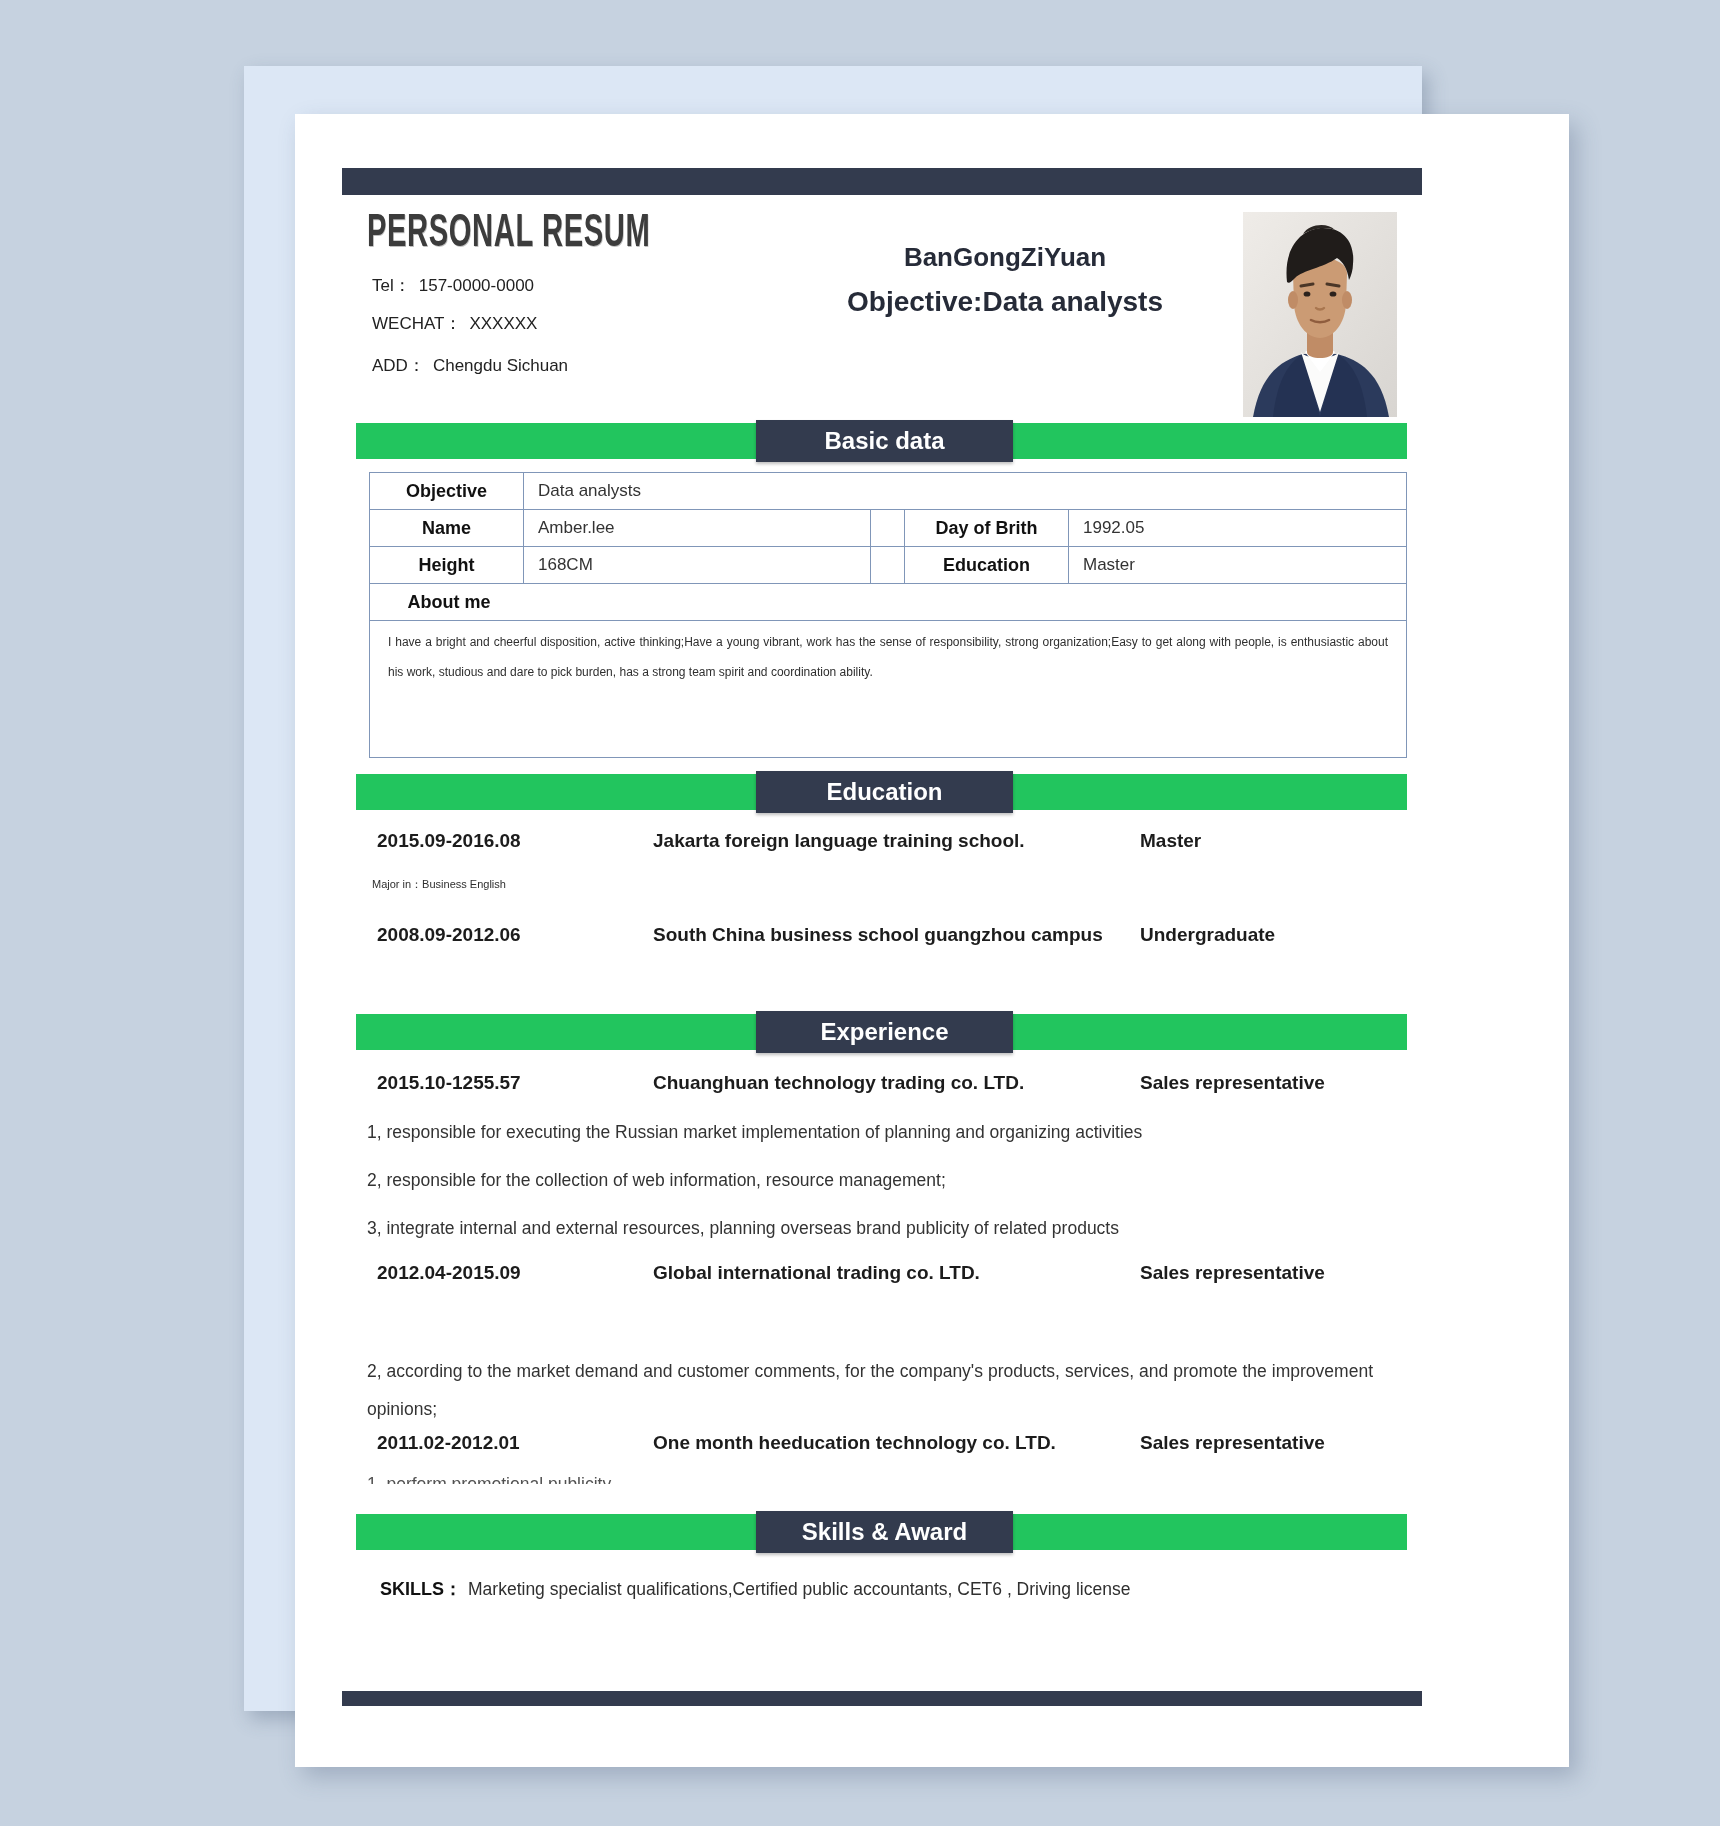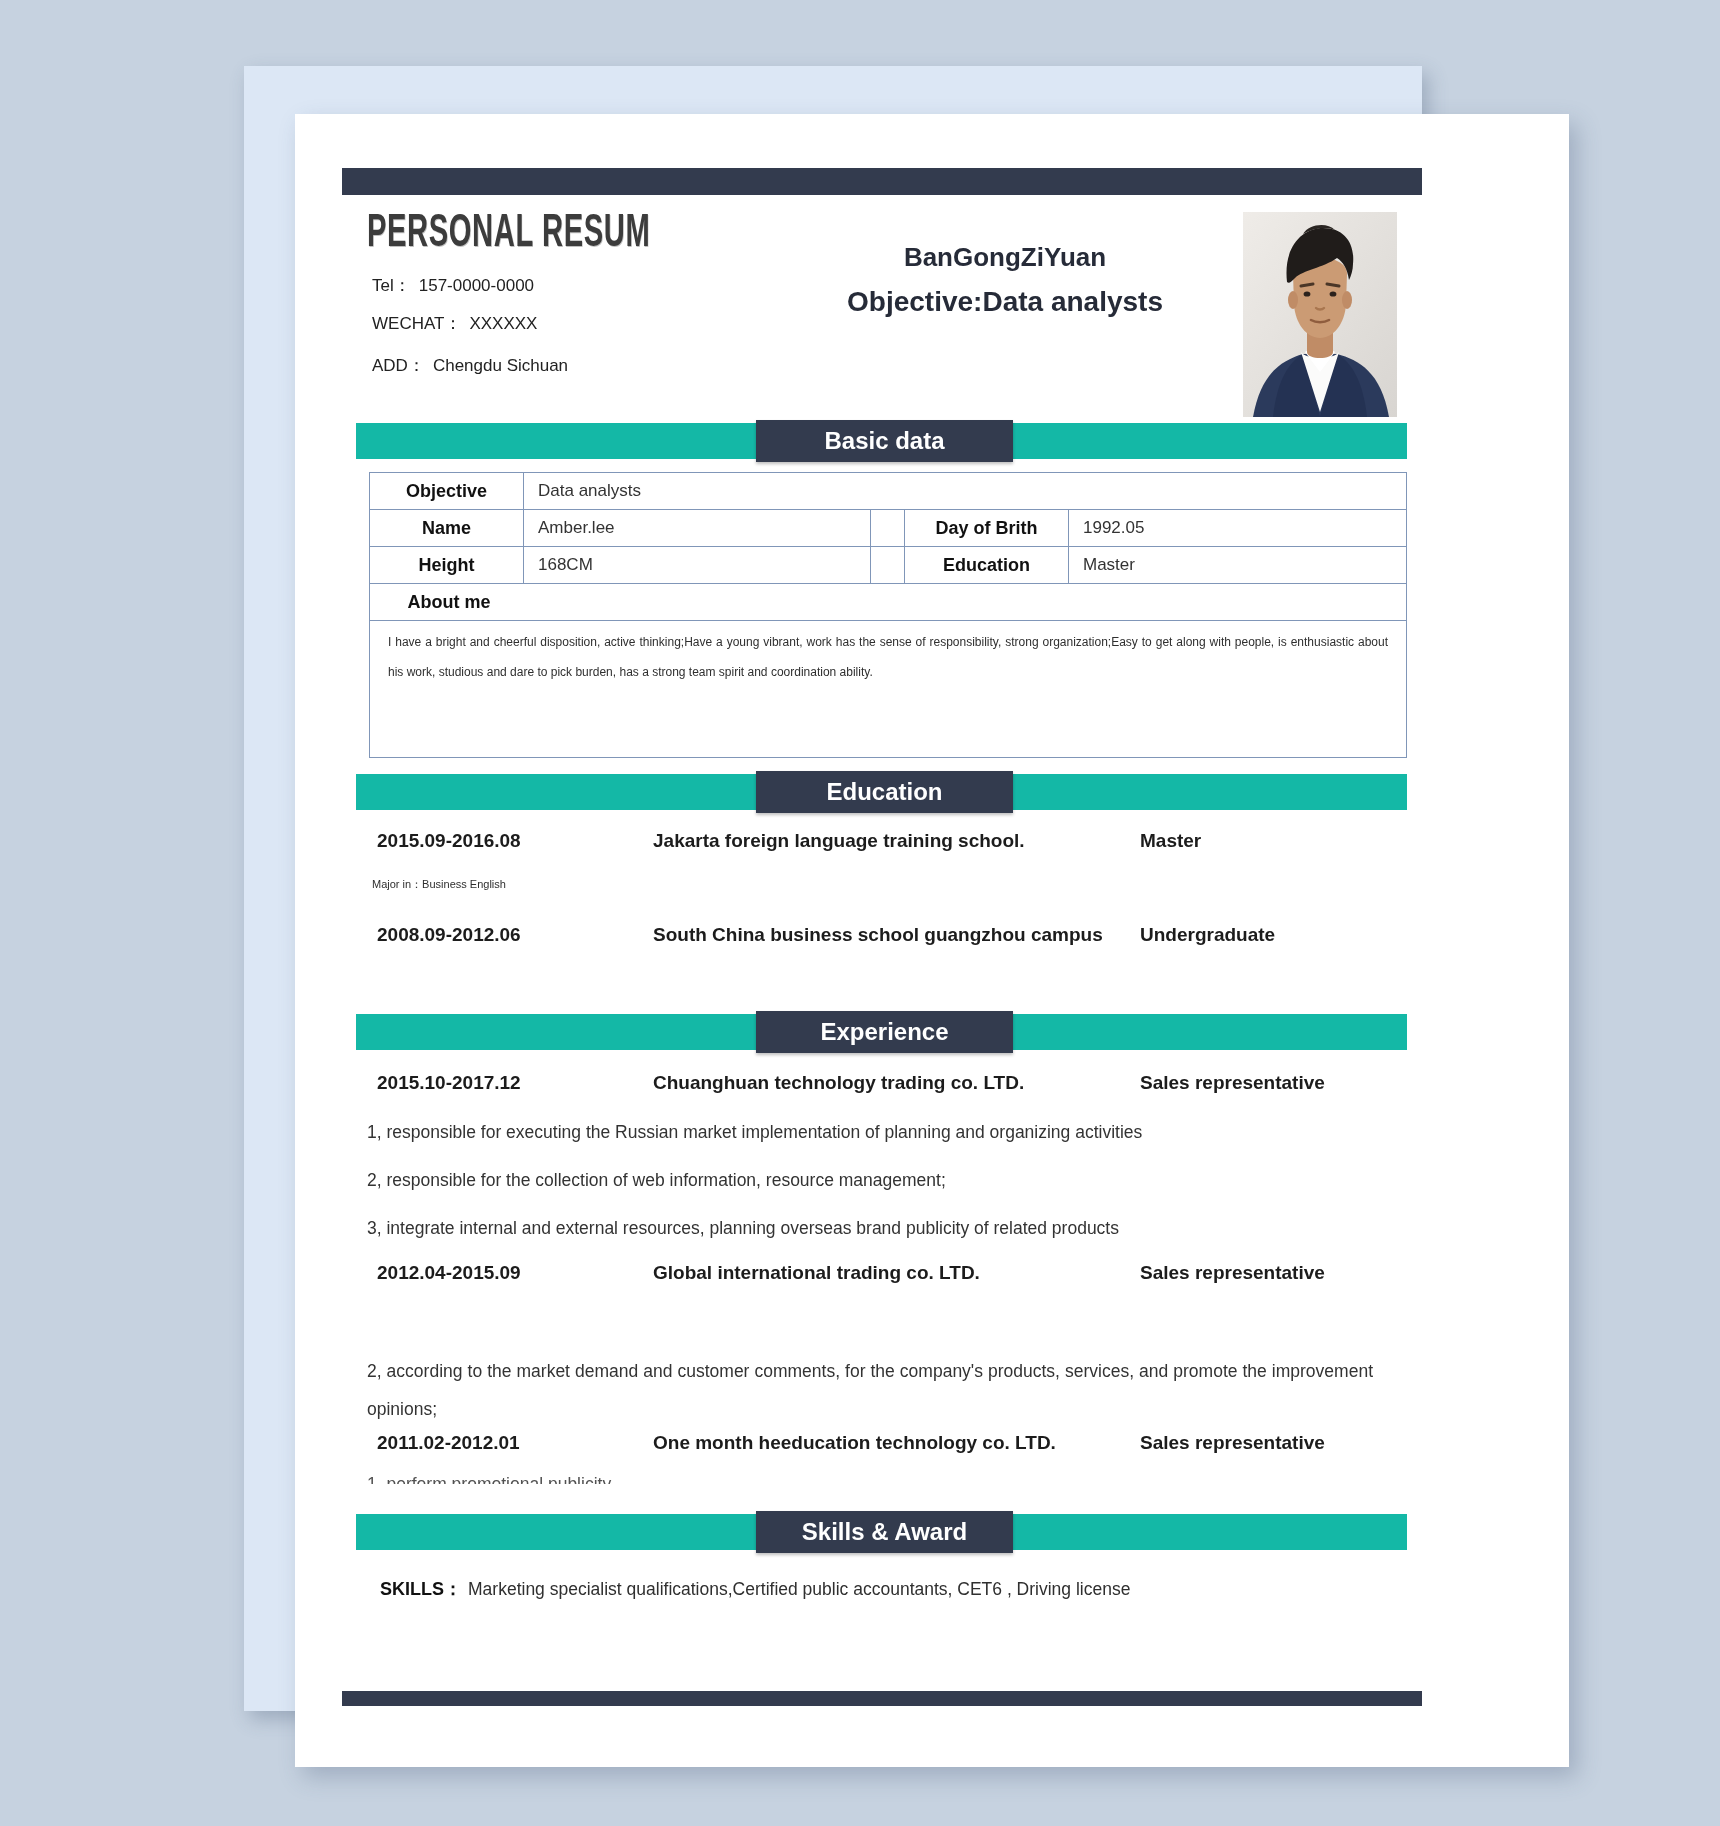--- a/index.html
+++ b/index.html
@@ -26,21 +26,21 @@
     letter-spacing:1px;transform:scaleX(.62);transform-origin:left top;
     white-space:nowrap;text-shadow:1px 1px 0 rgba(0,0,0,.25);
   }
   .contact-line{left:77px;font-size:17px;color:#222;white-space:nowrap;}
   .contact-line .lbl{margin-right:8px;}
   .brand{left:470px;top:128px;width:480px;text-align:center;font-size:26px;font-weight:bold;color:#262b38;}
   .objective-line{left:430px;top:172px;width:560px;text-align:center;font-size:28px;font-weight:bold;color:#262b38;}
 
   .photo{left:948px;top:98px;width:154px;height:205px;overflow:hidden;}
 
-  .band{left:61px;width:1051px;height:36px;background:#14b8a6;}
+  .band{left:61px;width:1051px;height:36px;background:#22c55e;}
   .band-box{
     position:absolute;left:400px;top:-3px;width:257px;height:42px;background:#333b4e;
     color:#fff;font-size:24px;font-weight:bold;text-align:center;line-height:42px;
     box-shadow:0 2px 3px rgba(0,0,0,.25);
   }
 
   table.basic{
     position:absolute;left:74px;top:358px;width:1037px;
     border-collapse:collapse;table-layout:fixed;
   }
@@ -183,21 +183,21 @@
     <span class="period">2008.09-2012.06</span>
     <span class="org">South China business school guangzhou campus</span>
     <span class="deg">Undergraduate</span>
   </div>
 
   <div class="abs band" style="top:900px;">
     <div class="band-box">Experience</div>
   </div>
 
   <div class="abs row-head" style="top:958px;">
-    <span class="period">2015.10-2017.12</span>
+    <span class="period">2015.10-1255.57</span>
     <span class="org">Chuanghuan technology trading co. LTD.</span>
     <span class="deg">Sales representative</span>
   </div>
   <div class="abs bullet" style="top:1004px;">1, responsible for executing the Russian market implementation of planning and organizing activities</div>
   <div class="abs bullet" style="top:1052px;">2, responsible for the collection of web information, resource management;</div>
   <div class="abs bullet" style="top:1100px;">3, integrate internal and external resources, planning overseas brand publicity of related products</div>
 
   <div class="abs row-head" style="top:1148px;">
     <span class="period">2012.04-2015.09</span>
     <span class="org">Global international trading co. LTD.</span>

